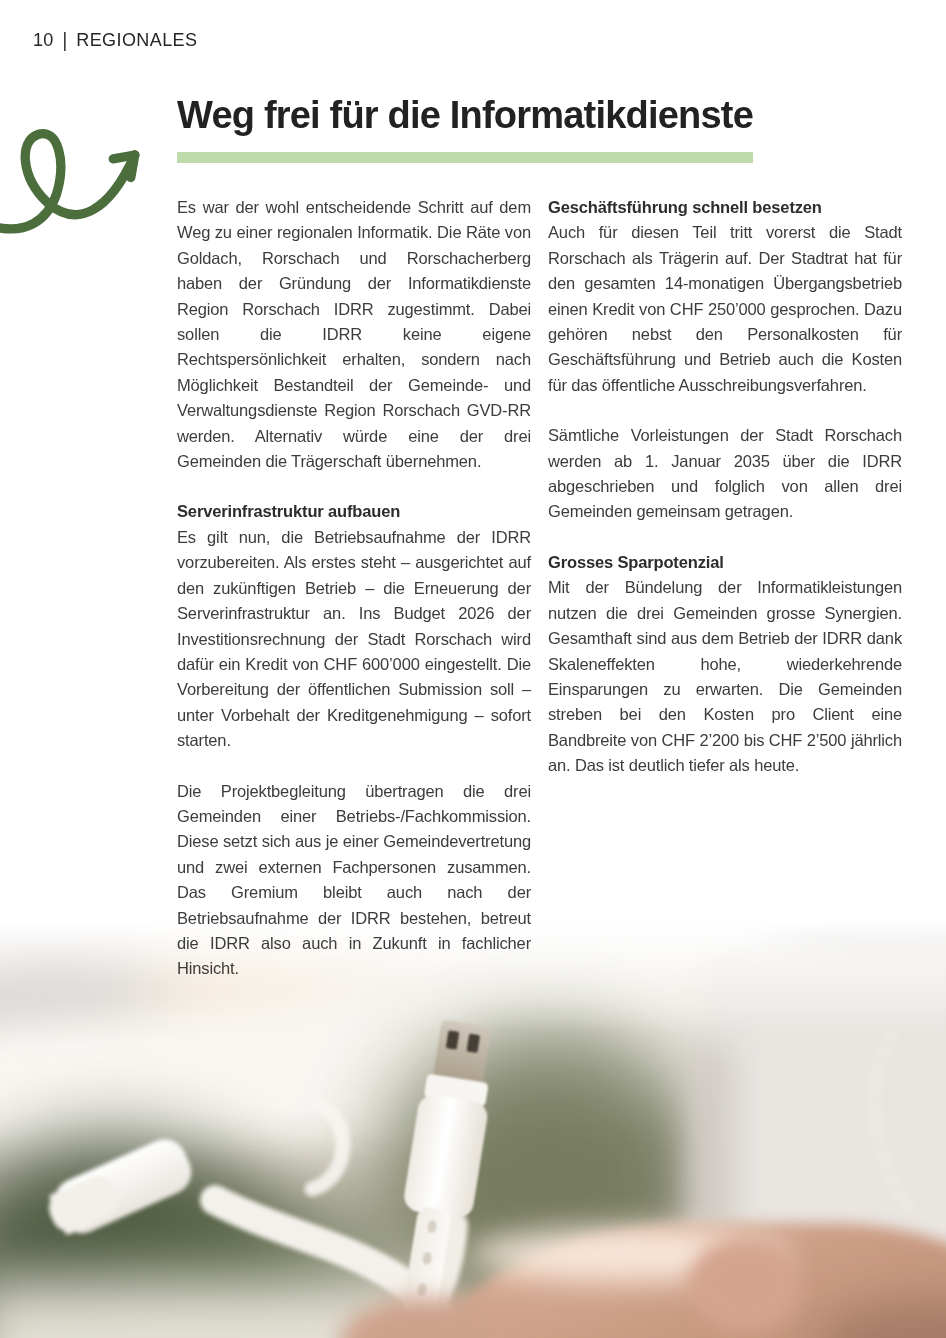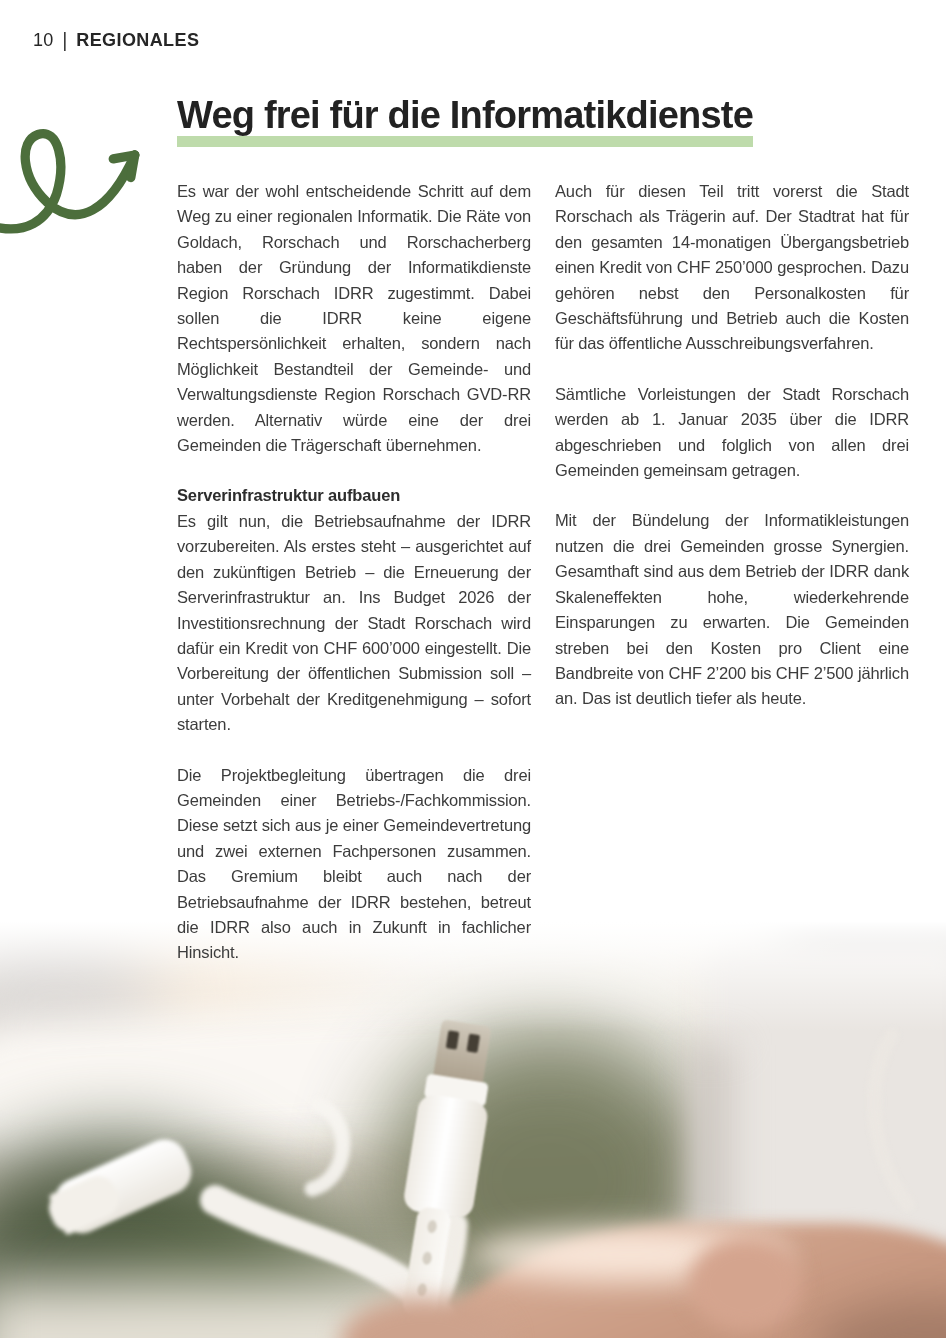--- a/index.html
+++ b/index.html
@@ -14,43 +14,43 @@
   }
 
   
   .page-header {
     position: absolute; left: 33px; top: 30px;
     display: flex; align-items: baseline; gap: 9px;
     font-size: 18px; color: #262626; letter-spacing: 0.2px;
   }
   .page-header .num { font-weight: 400; text-align: center; }
   .page-header .divider { font-weight: 300; color: #262626; transform: scaleY(1.15); }
-  .page-header .section { font-weight: 700; letter-spacing: 0.4px; }
+  .page-header .section { font-weight: 400; letter-spacing: 0.4px; }
 
   
   .arrow-decoration { position: absolute; left: 0; top: 112px; width: 158px; height: 132px; }
 
   
   .article { position: absolute; left: 177px; top: 96px; width: 732px; z-index: 2; }
 
   .title { font-size: 38px; font-weight: 700; color: #222222; letter-spacing: -0.8px; line-height: 1; }
   .title .tline {
     display: inline-block;
-    padding-bottom: 2px;
+    padding-bottom: 18px;
     border-bottom: 11px solid #bedbab;
     margin-bottom: 5px;
   }
 
   .lead {
     margin-top: 26px; width: 706px;
     font-size: 17px; line-height: 23.5px; font-weight: 700;
     color: #2d2d2d; letter-spacing: -0.1px;
   }
 
-  .columns { display: flex; gap: 24px; margin-top: 27px; }
+  .columns { display: flex; gap: 17px; margin-top: 27px; }
   .col { width: 354px; font-size: 16.5px; line-height: 25.4px; letter-spacing: -0.15px; }
   .col p { text-align: justify; margin-bottom: 25px; }
   .col p:last-child { margin-bottom: 12px; }
   .col h3 { font-size: 16.5px; font-weight: 700; color: #2d2d2d; line-height: 25.4px; margin: 0; }
   .signature { margin-top: 25px; font-style: italic; line-height: 24px; color: #2f2f2f; }
 
   
   .photo { position: absolute; left: 0; top: 905px; width: 946px; height: 433px; overflow: hidden; z-index: 1; }
   .photo div, .photo svg { position: absolute; }
 
@@ -121,22 +121,24 @@
 
 
   <div class="columns">
     <div class="col">
       <p>Es war der wohl entscheidende Schritt auf dem Weg zu einer regionalen Informatik. Die Räte von Goldach, Rorschach und Rorschacherberg haben der Gründung der Informatikdienste Region Rorschach IDRR zugestimmt. Dabei sollen die IDRR keine eigene Rechtspersönlichkeit erhalten, sondern nach Möglichkeit Bestandteil der Gemeinde- und Verwaltungsdienste Region Rorschach GVD-RR werden. Alternativ würde eine der drei Gemeinden die Trägerschaft übernehmen.</p>
       <h3>Serverinfrastruktur aufbauen</h3>
       <p>Es gilt nun, die Betriebsaufnahme der IDRR vorzubereiten. Als erstes steht – ausgerichtet auf den zukünftigen Betrieb – die Erneuerung der Serverinfrastruktur an. Ins Budget 2026 der Investitionsrechnung der Stadt Rorschach wird dafür ein Kredit von CHF 600’000 eingestellt. Die Vorbereitung der öffentlichen Submission soll – unter Vorbehalt der Kreditgenehmigung – sofort starten.</p>
       <p>Die Projektbegleitung übertragen die drei Gemeinden einer Betriebs-/Fachkommission. Diese setzt sich aus je einer Gemeindevertretung und zwei externen Fachpersonen zusammen. Das Gremium bleibt auch nach der Betriebsaufnahme der IDRR bestehen, betreut die IDRR also auch in Zukunft in fachlicher Hinsicht.</p>
     </div>
     <div class="col">
+      <h3>Geschäftsführung schnell besetzen</h3>
       <p>Auch für diesen Teil tritt vorerst die Stadt Rorschach als Trägerin auf. Der Stadtrat hat für den gesamten 14-monatigen Übergangsbetrieb einen Kredit von CHF 250’000 gesprochen. Dazu gehören nebst den Personalkosten für Geschäftsführung und Betrieb auch die Kosten für das öffentliche Ausschreibungsverfahren.</p>
       <p>Sämtliche Vorleistungen der Stadt Rorschach werden ab 1. Januar 2035 über die IDRR abgeschrieben und folglich von allen drei Gemeinden gemeinsam getragen.</p>
+      <h3>Grosses Sparpotenzial</h3>
       <p>Mit der Bündelung der Informatikleistungen nutzen die drei Gemeinden grosse Synergien. Gesamthaft sind aus dem Betrieb der IDRR dank Skaleneffekten hohe, wiederkehrende Einsparungen zu erwarten. Die Gemeinden streben bei den Kosten pro Client eine Bandbreite von CHF 2’200 bis CHF 2’500 jährlich an. Das ist deutlich tiefer als heute.</p>
     </div>
   </div>
 </div>
 
 <div class="photo">
   <div class="l-base"></div>
   <div class="l-warmglow"></div>
   <div class="l-graybar-left"></div>
   <div class="l-whiterail"></div>

